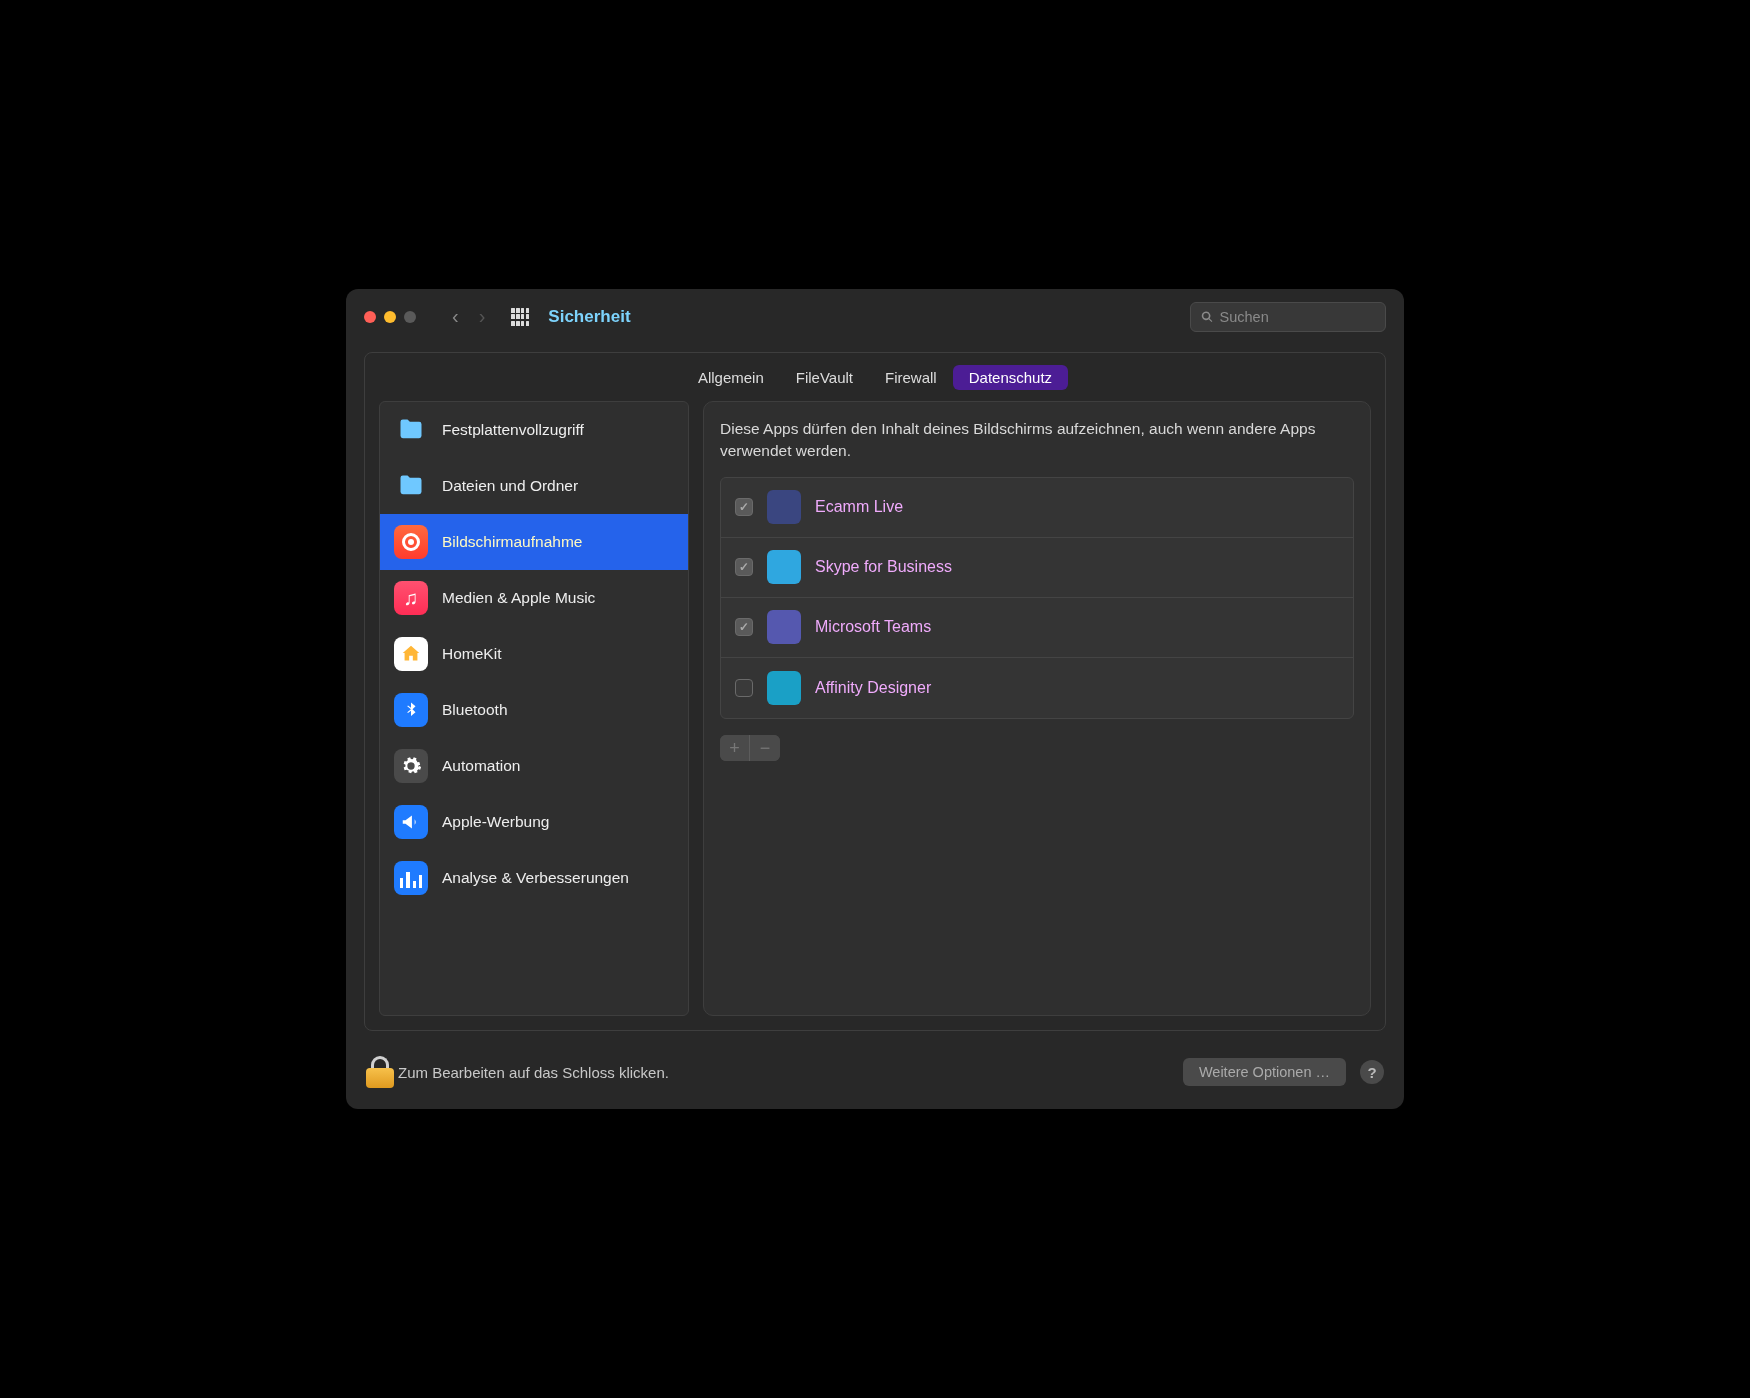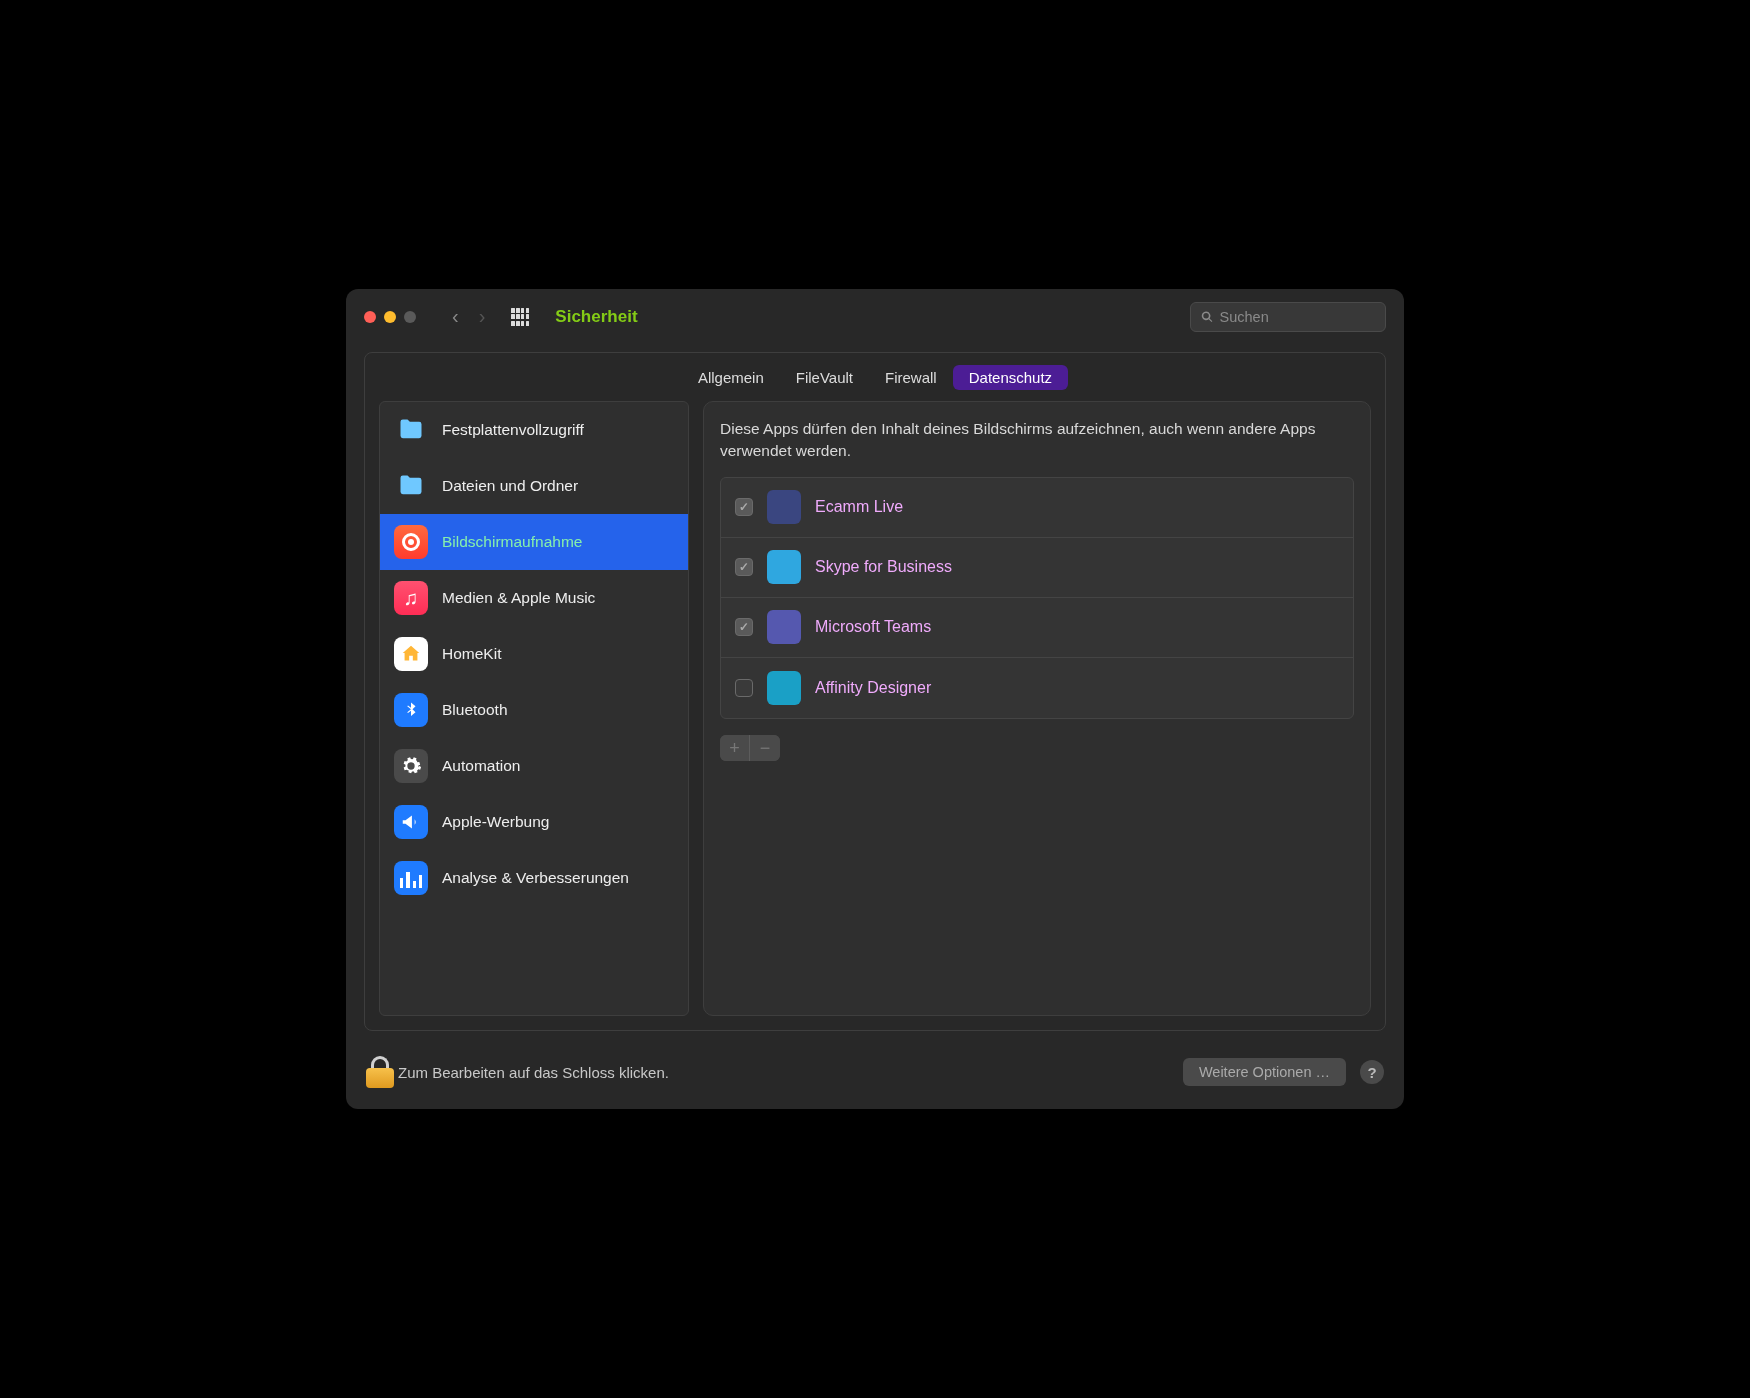--- a/index.html
+++ b/index.html
@@ -40,21 +40,21 @@
   .grid-btn {
     margin-left: 18px;
     width: 18px; height: 18px;
     display: grid;
     grid-template-columns: repeat(4,1fr);
     grid-template-rows: repeat(3,1fr);
     gap: 1.5px;
     cursor: pointer;
   }
   .grid-btn span { background: #ddd; border-radius: .5px; }
-  .title { color: #84cc16; font-weight: 600; font-size: 17px; margin-left: 18px; }
+  .title { color: #7dd3fc; font-weight: 600; font-size: 17px; margin-left: 11px; }
   .spacer { flex: 1; }
   .search {
     display: flex; align-items: center;
     background: #383838;
     border: 1px solid #4a4a4a;
     border-radius: 6px;
     padding: 4px 10px;
     width: 196px;
     height: 30px;
   }
@@ -96,21 +96,21 @@
   }
   .sb-item {
     display: flex; align-items: center;
     gap: 14px;
     padding: 10px 14px;
     color: #eee;
     font-size: 15.5px;
     cursor: pointer;
     height: 56px;
   }
-  .sb-item.selected { background: #2563eb; color: #86efac; }
+  .sb-item.selected { background: #2563eb; color: #fef9c3; }
   .sb-icon {
     width: 34px; height: 34px; border-radius: 8px;
     display: flex; align-items: center; justify-content: center;
     flex-shrink: 0;
   }
 
   .content {
     flex: 1;
     background: #2f2f2f;
     border: 1px solid #3e3e3e;

